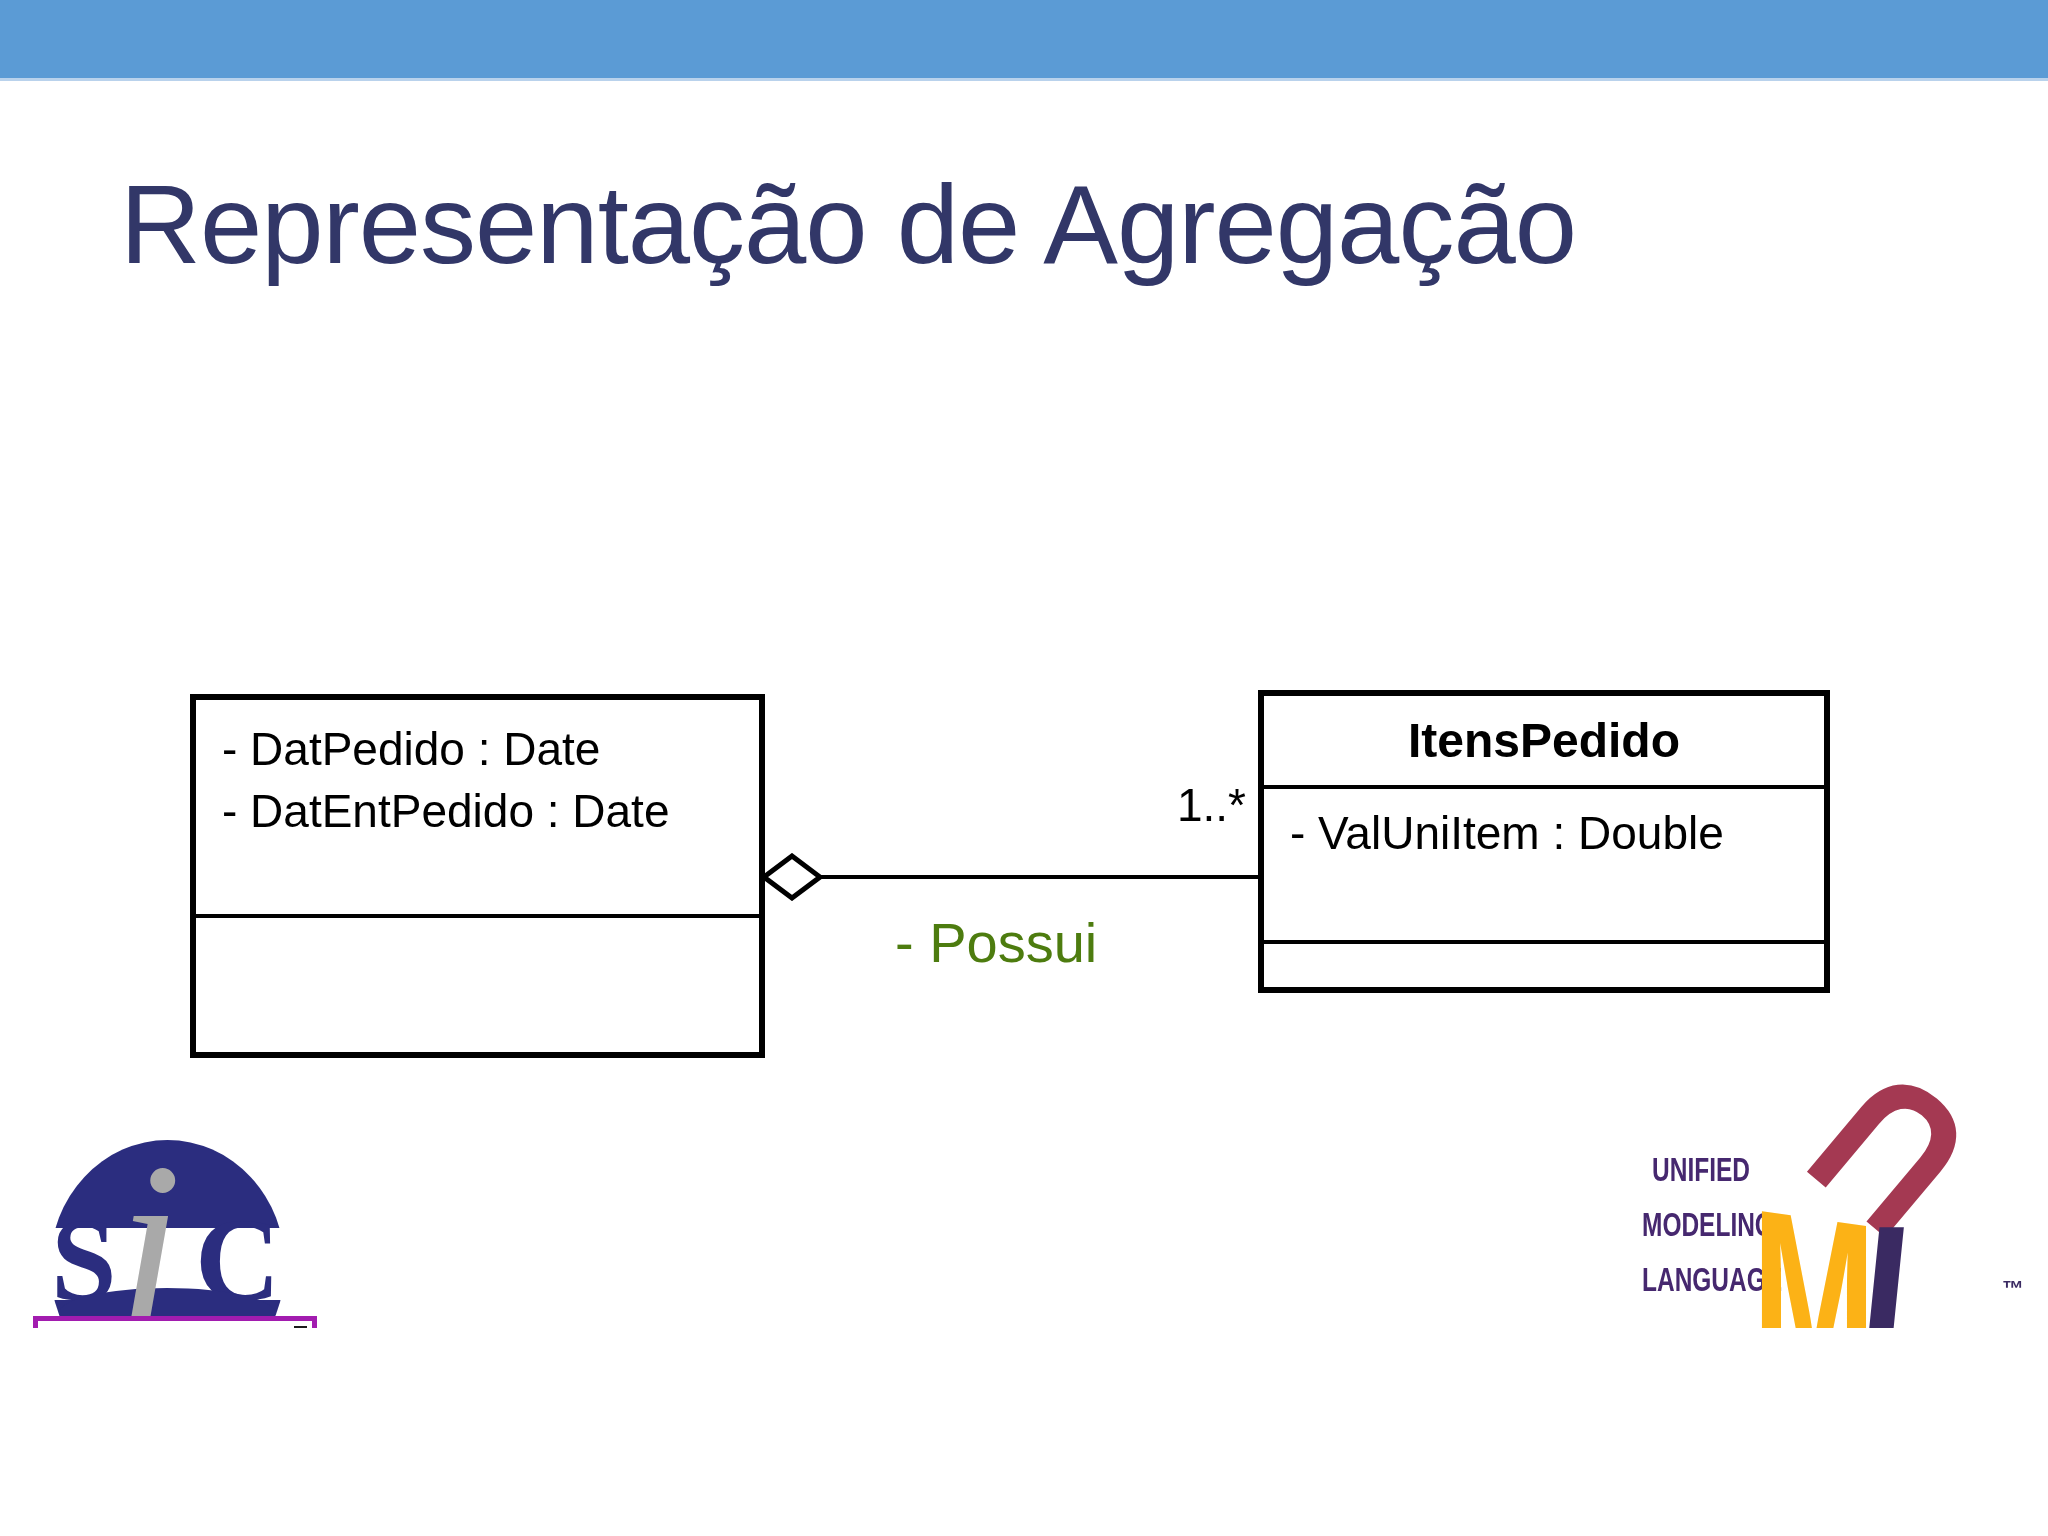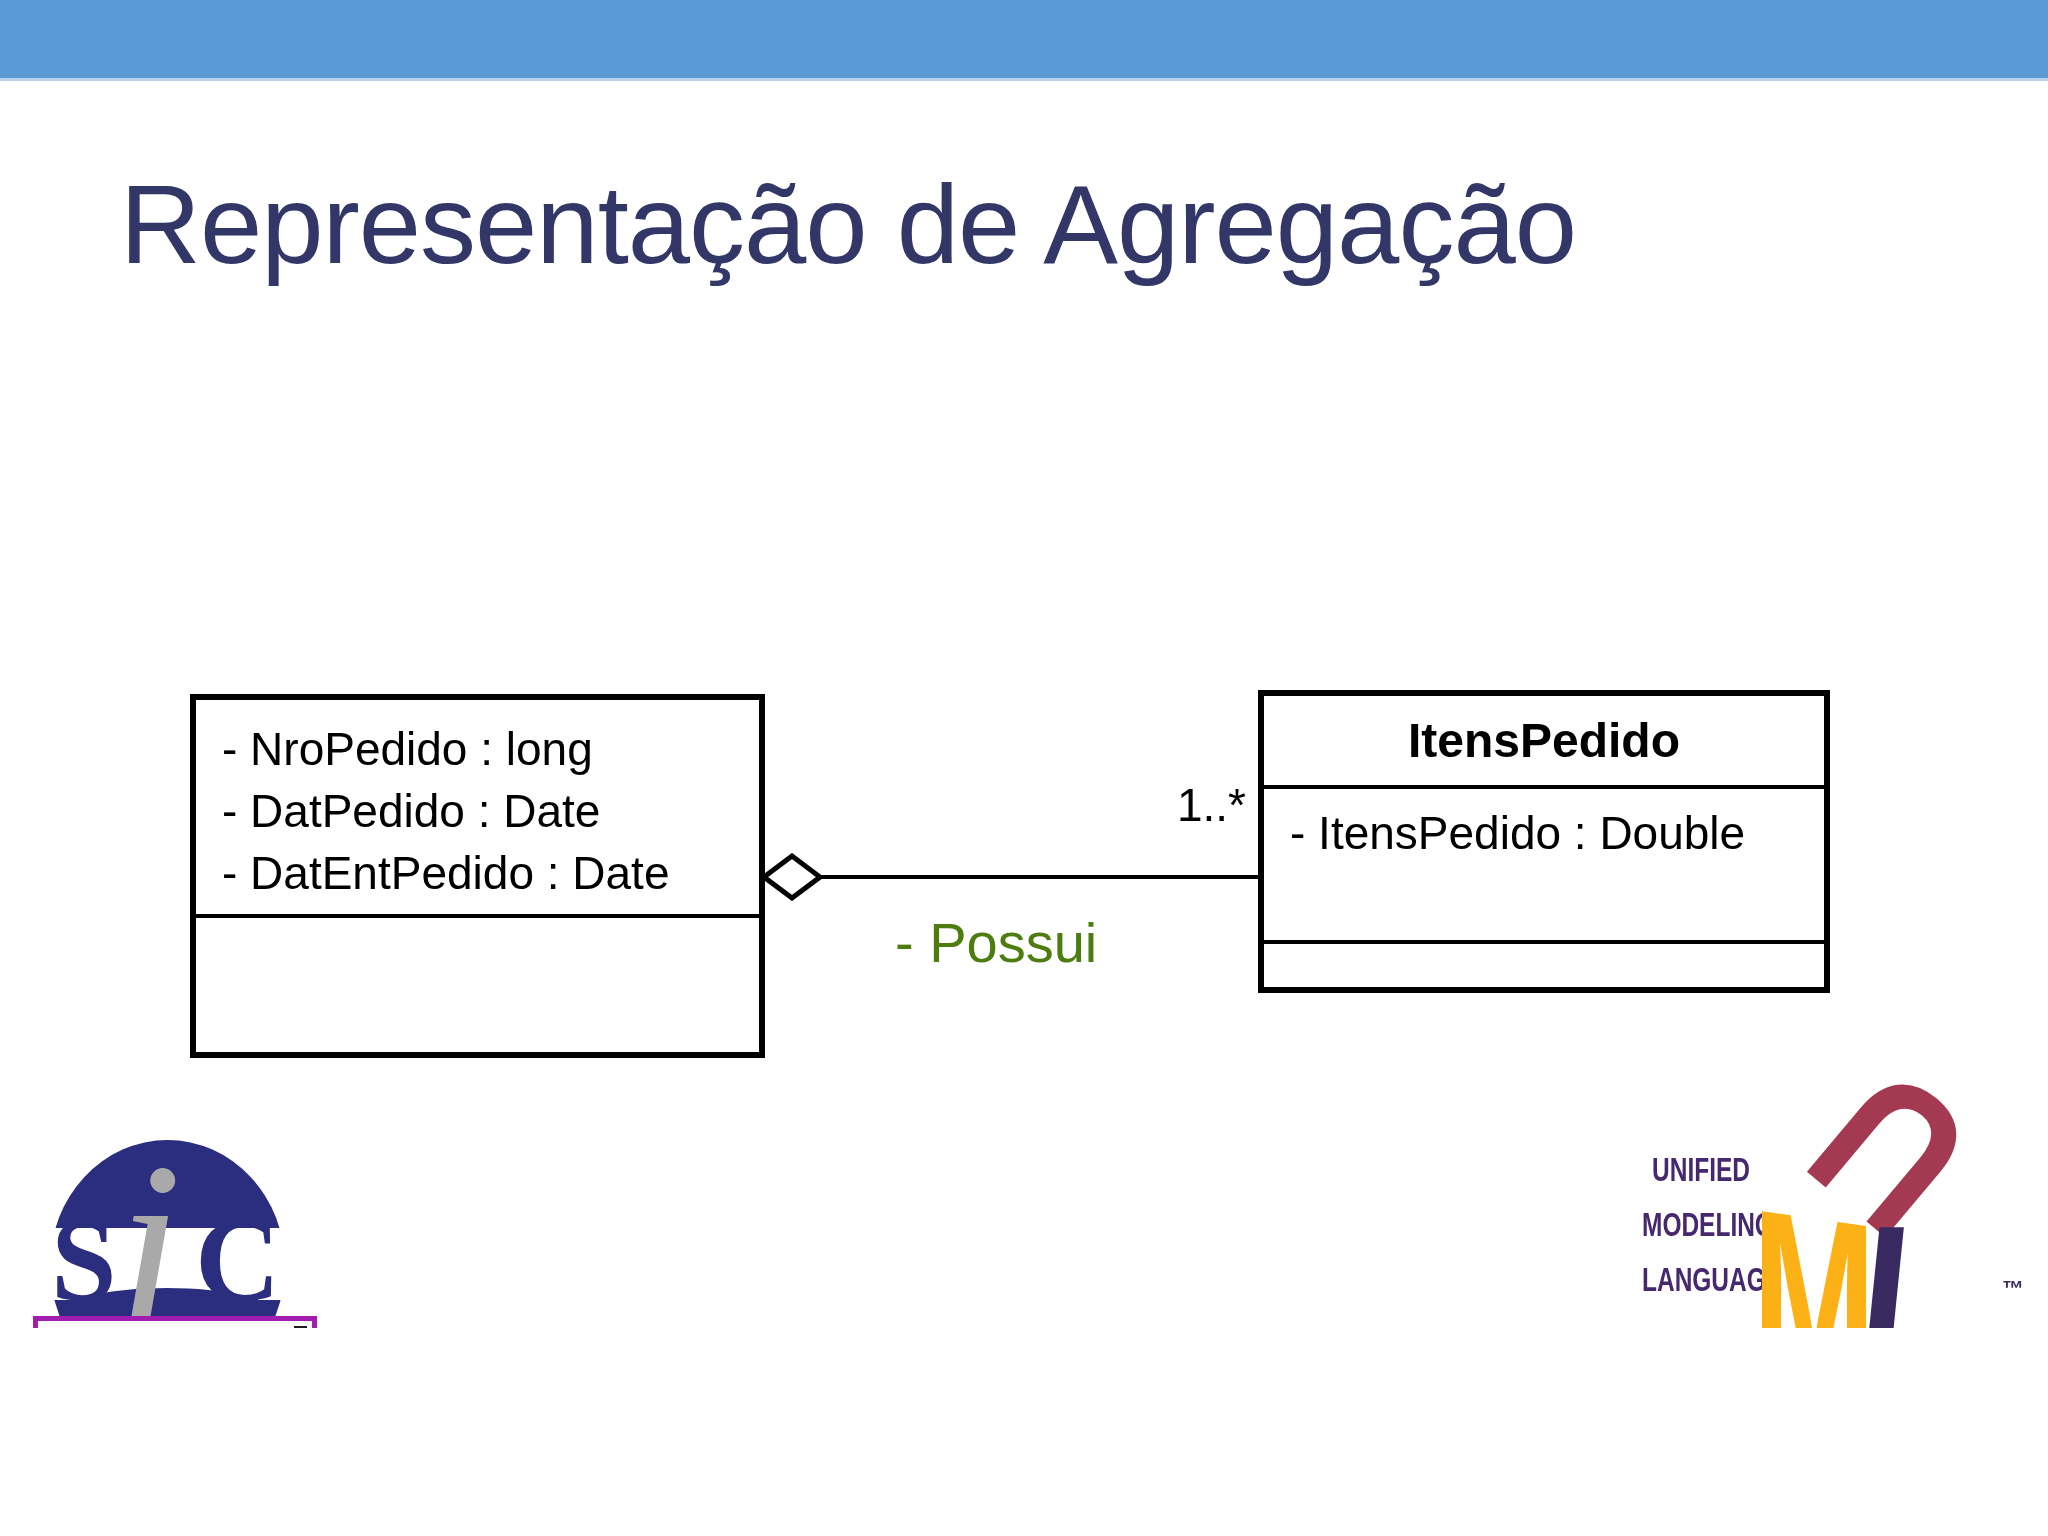--- a/index.html
+++ b/index.html
@@ -210,31 +210,30 @@
 <div class="slide">
 
   <div class="top-bar"></div>
 
   <h1 class="title">Representação de Agregação</h1>
 
   <div>
 
     <div class="uml-class pedido">
       <div class="cattrs">
-        <div class="attr">- NroPedido : long</div>
         <div class="attr">- DatPedido : Date</div>
         <div class="attr">- DatEntPedido : Date</div>
       </div>
       <div class="cops"></div>
     </div>
 
     <div class="uml-class itens">
       <div class="cname">ItensPedido</div>
       <div class="cattrs">
-        <div class="attr">- ItensPedido : Double</div>
+        <div class="attr">- ValUniItem : Double</div>
       </div>
       <div class="cops"></div>
     </div>
 
     <div class="assoc-line"></div>
     <svg class="diamond" viewBox="0 0 62 48">
       <polygon points="3,24 31,3 59,24 31,45" fill="#ffffff" stroke="#000000" stroke-width="5"></polygon>
     </svg>
     <div class="mult-label">1..*</div>
     <div class="assoc-name">- Possui</div>

